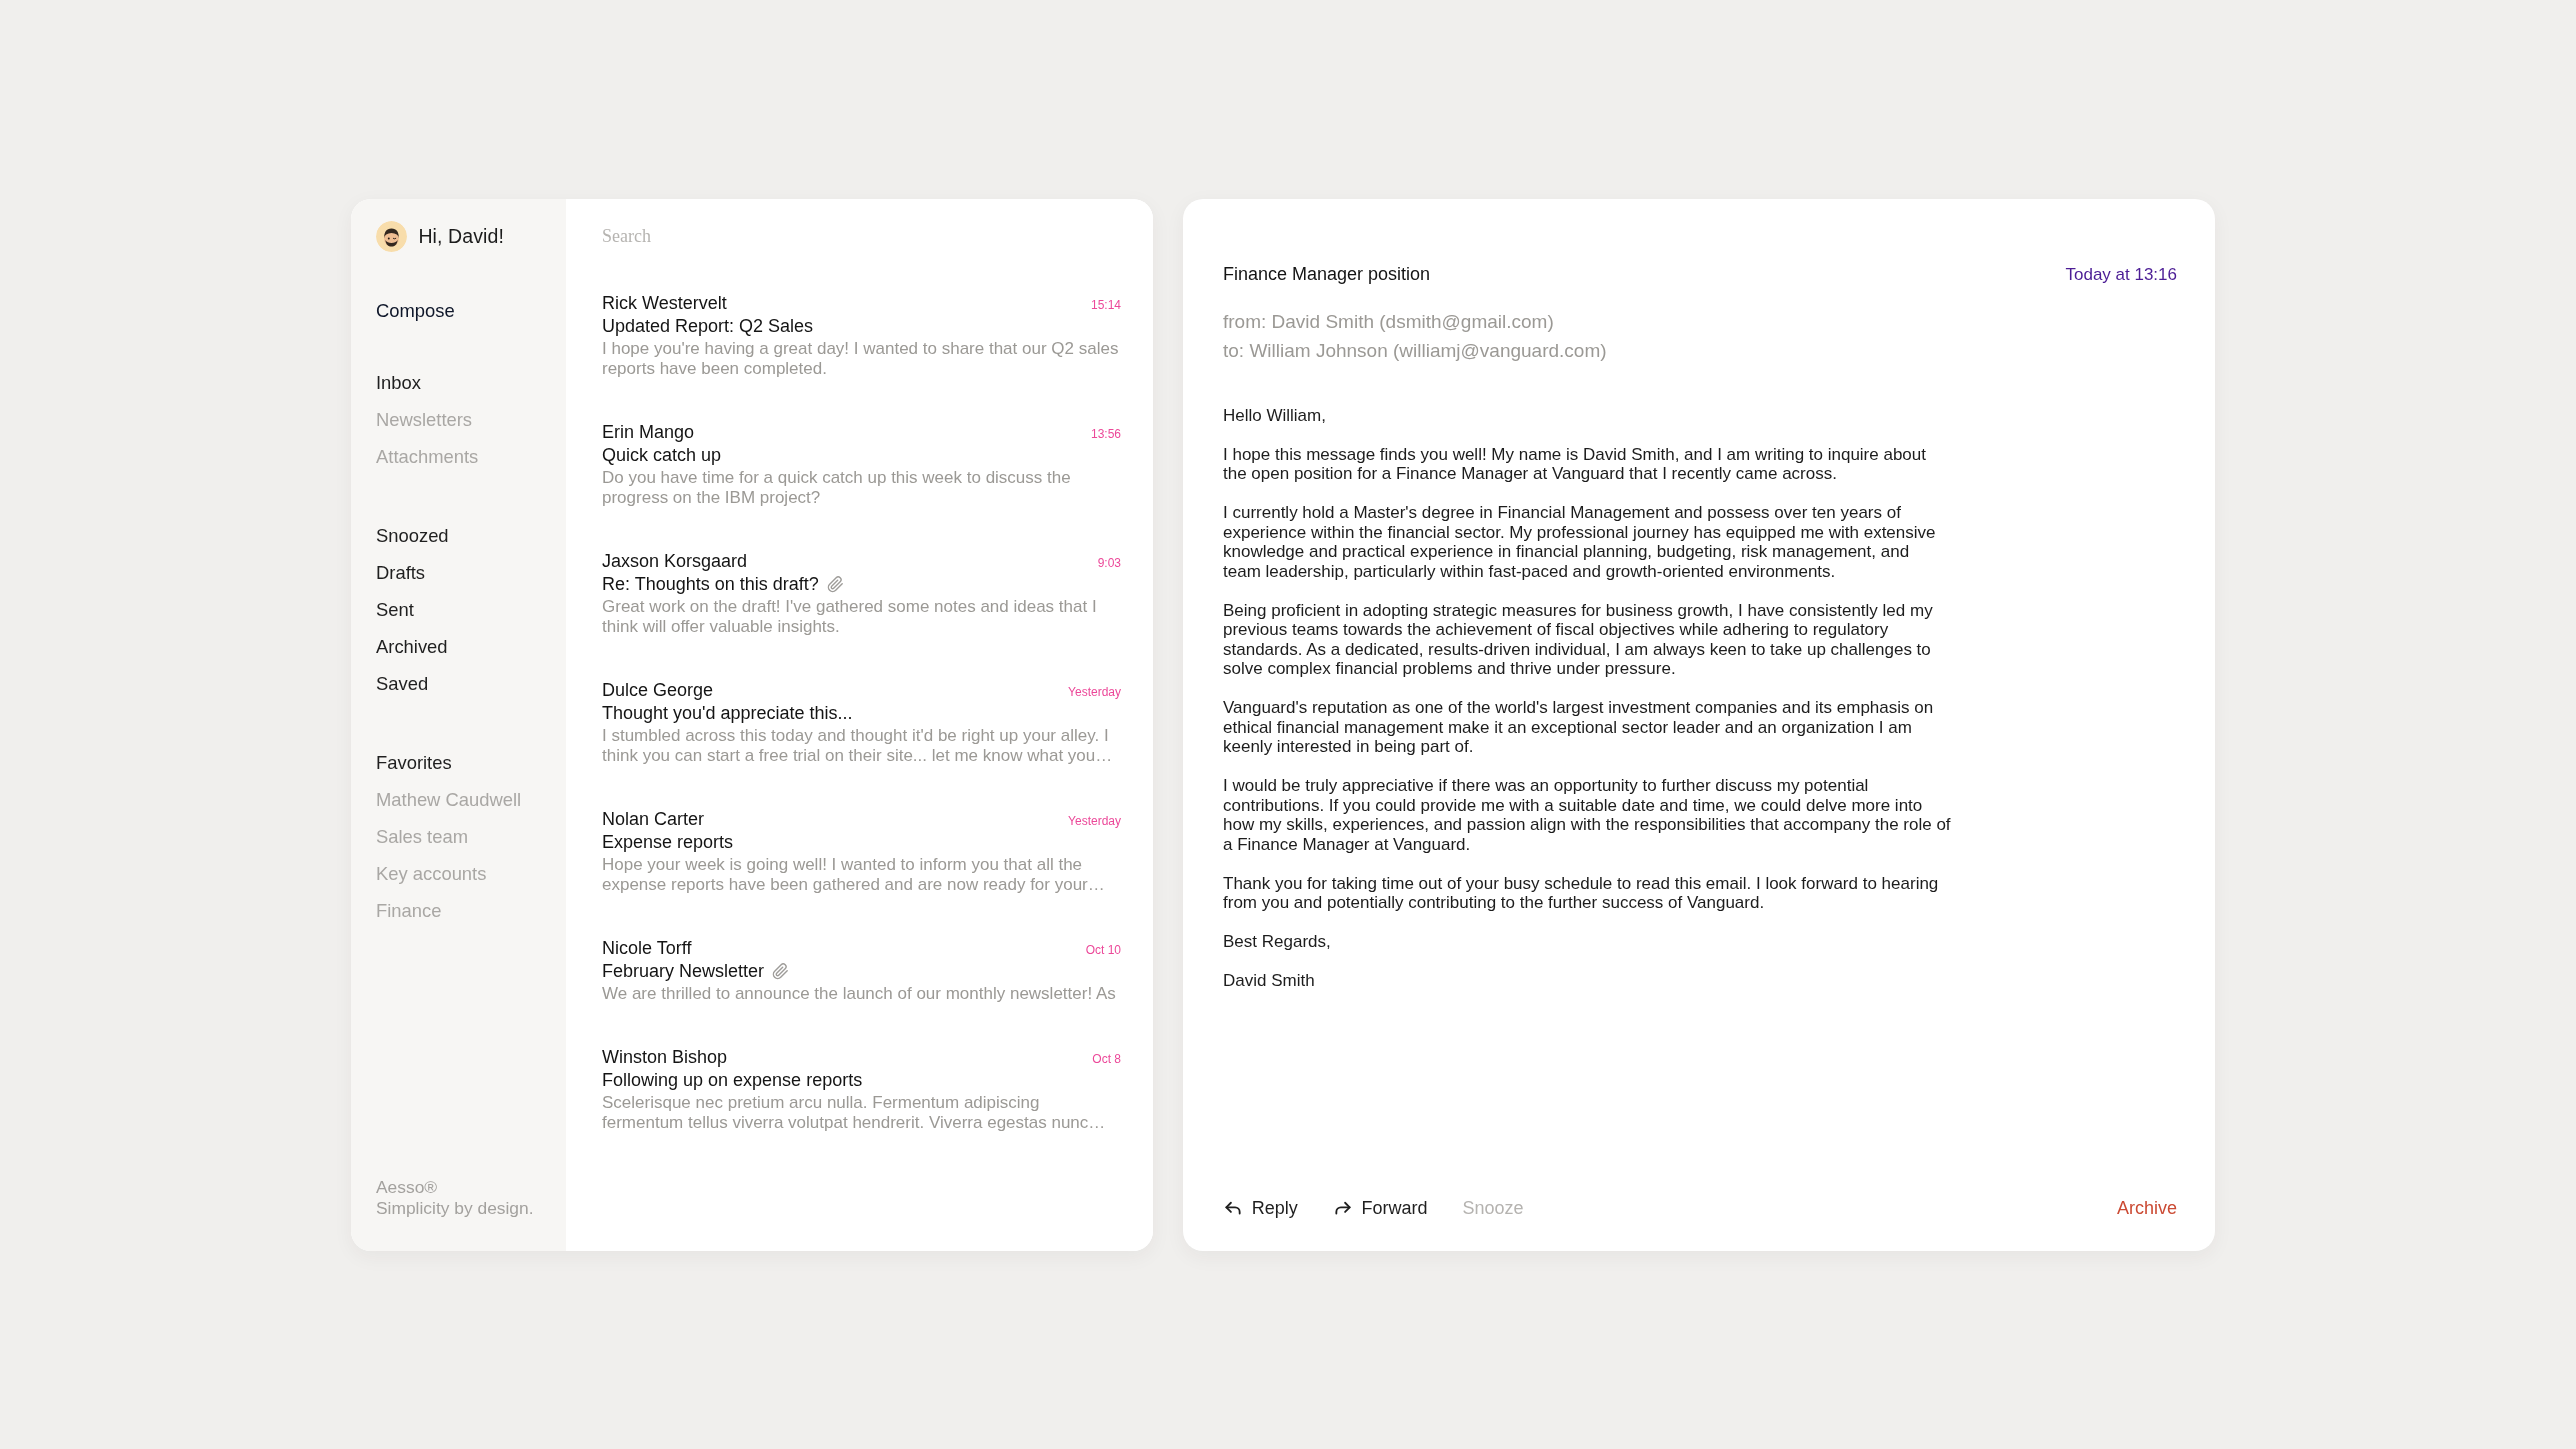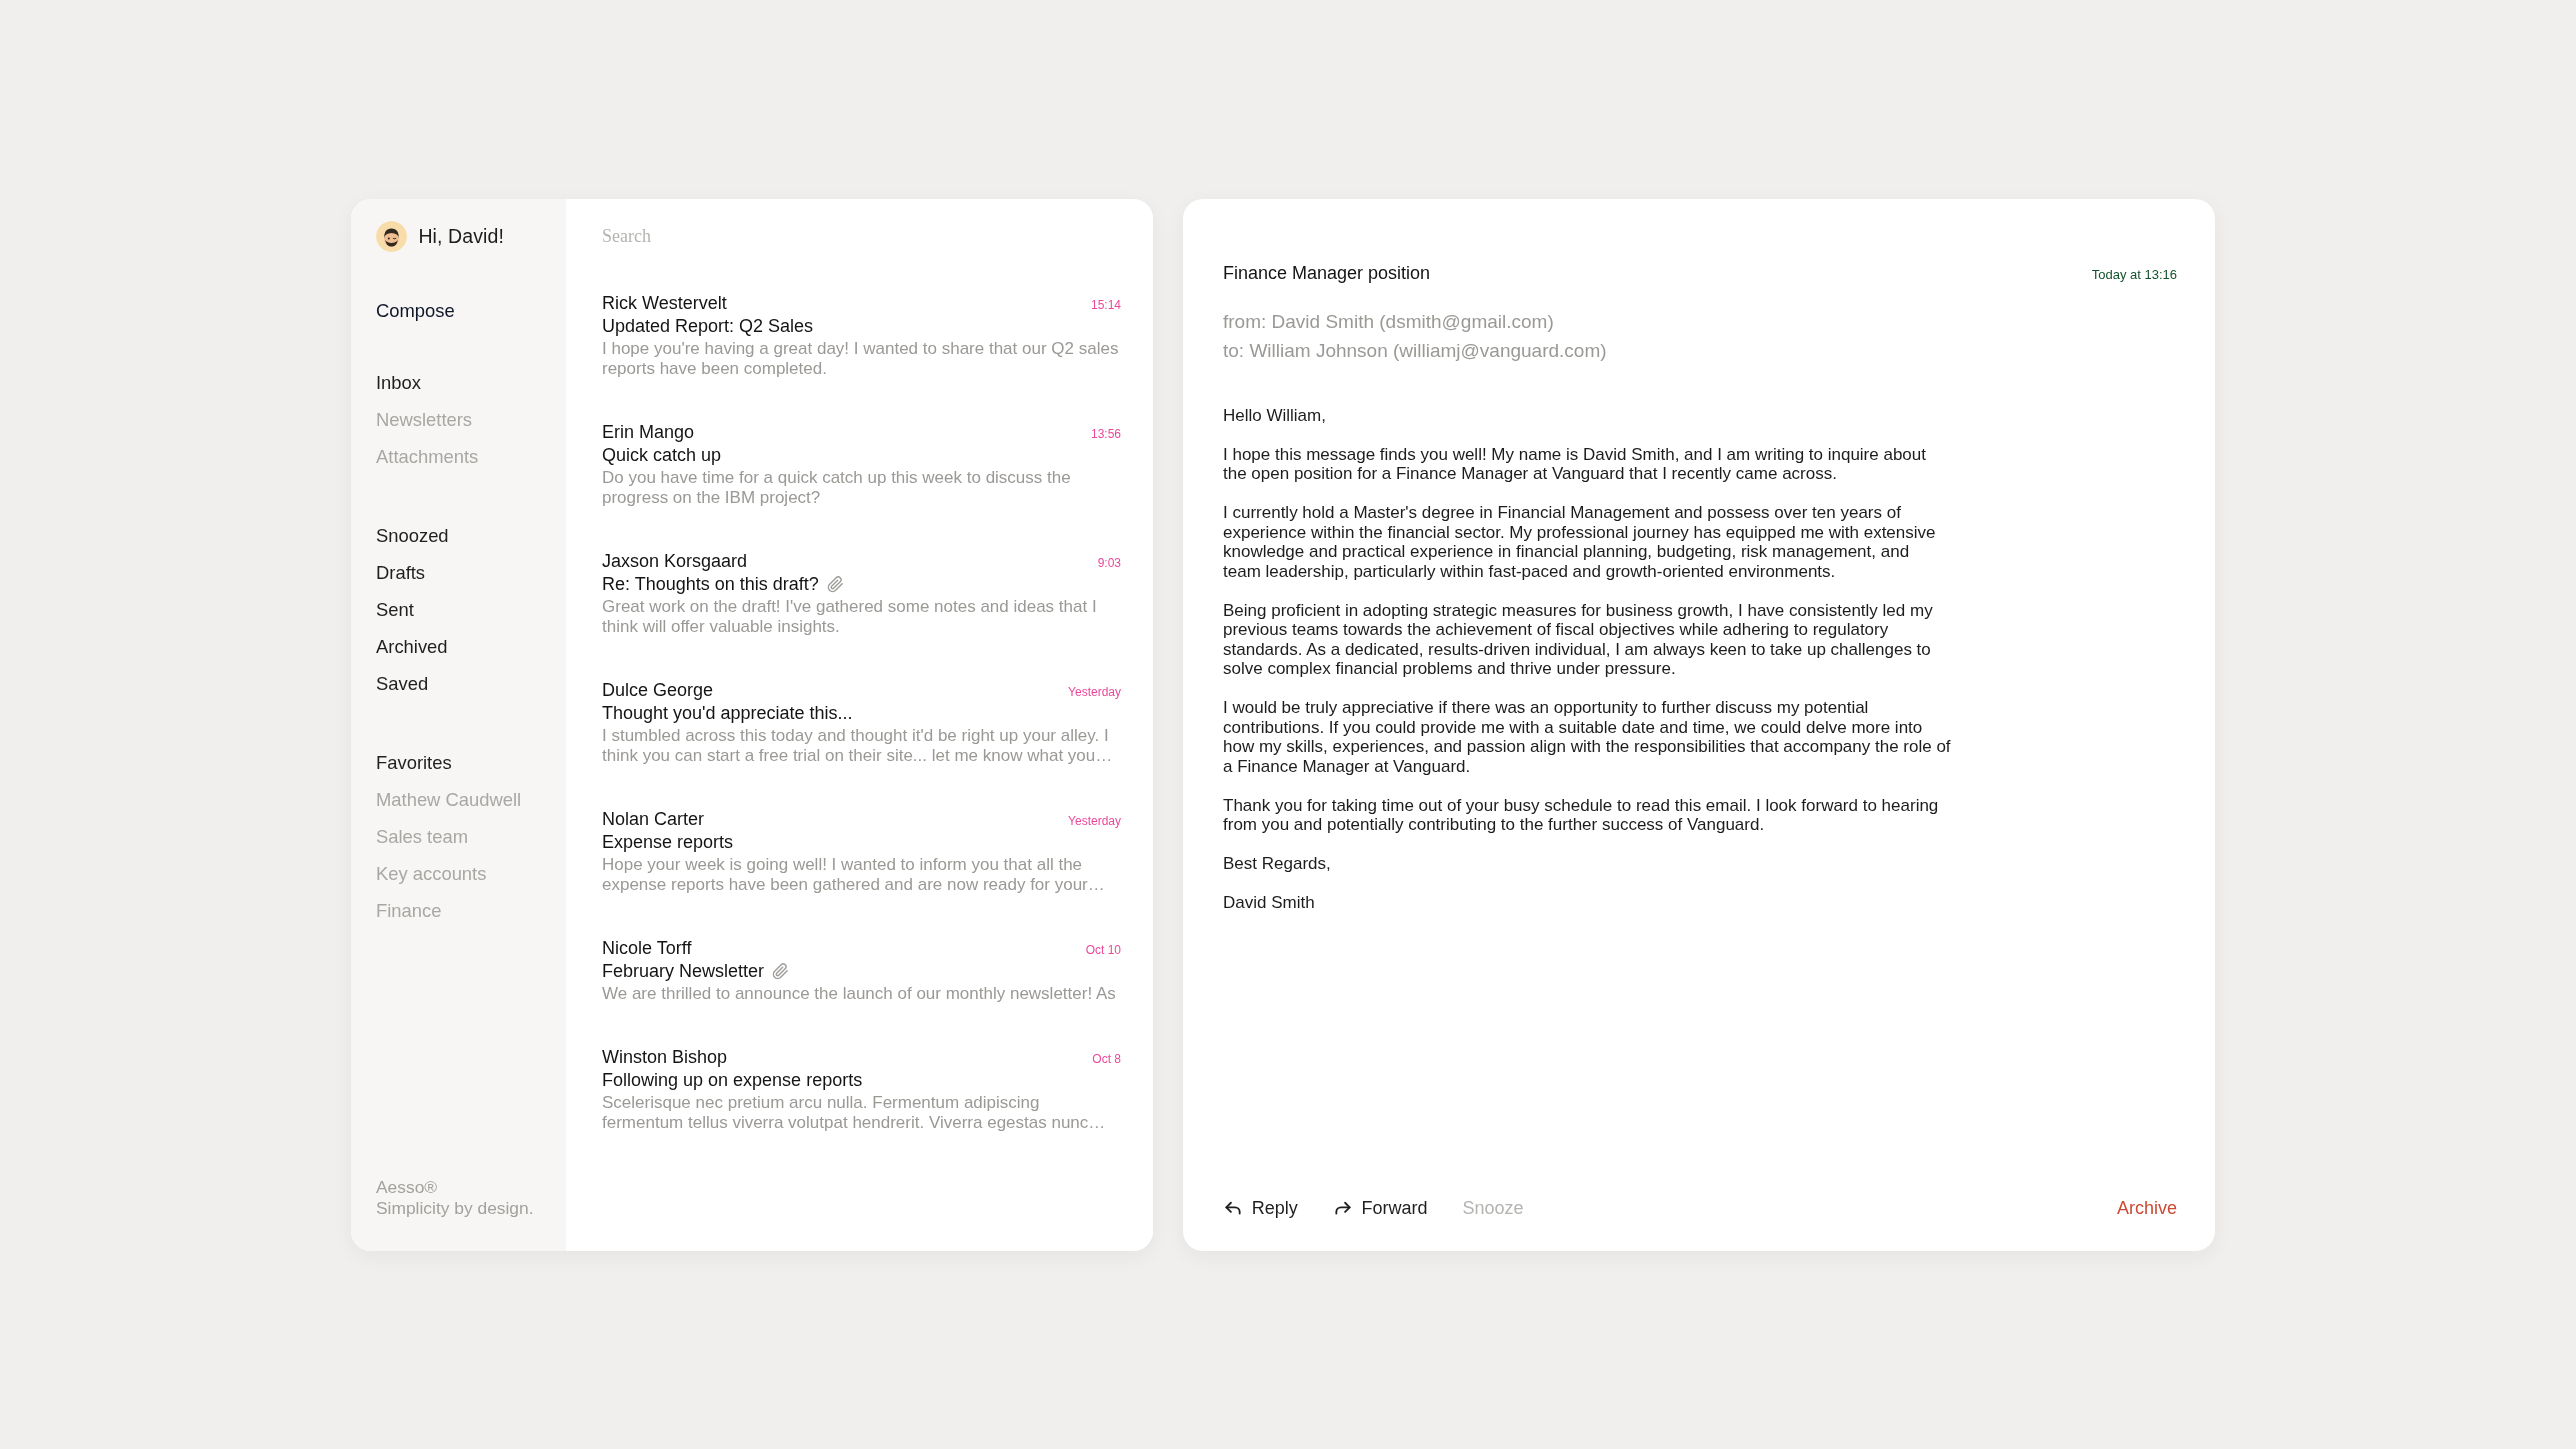--- a/index.html
+++ b/index.html
@@ -61,21 +61,21 @@
     max-width:523px;
     display:-webkit-box;-webkit-line-clamp:2;-webkit-box-orient:vertical;overflow:hidden;
   }
   
   #card-right{
     left:1183px;width:1032px;display:flex;flex-direction:column;
     padding:28px 38px 31px 40px;
   }
   .rp-head{display:flex;justify-content:space-between;align-items:baseline;}
   .rp-subject{font-size:18px;font-weight:500;color:#141414;line-height:21.5px;}
-  .rp-time{font-size:13px;color:#14532d;line-height:21.5px;margin-top:37px;}
+  .rp-time{font-size:17px;color:#4c1d95;line-height:21.5px;margin-top:37px;}
   .rp-meta{margin-top:21px;font-size:19px;line-height:29.5px;color:#9b9995;}
   .rp-body{margin-top:40px;}
   .rp-body p{
     margin:0 0 19.5px 0;font-size:17px;line-height:19.5px;color:#1d1d1d;
     max-width:728px;
   }
   .rp-actions{margin-top:auto;display:flex;align-items:center;gap:35px;}
   .action{
     display:flex;align-items:center;gap:8.7px;border:none;background:none;padding:0;
     font-family:"Liberation Sans", sans-serif;
@@ -235,20 +235,21 @@
   <div class="rp-meta">
     <div>from: David Smith (dsmith@gmail.com)</div>
     <div>to: William Johnson (williamj@vanguard.com)</div>
   </div>
 
   <div class="rp-body" id="rp-body">
       <p>Hello William,</p>
       <p>I hope this message finds you well! My name is David Smith, and I am writing to inquire about the open position for a Finance Manager at Vanguard that I recently came across.</p>
       <p>I currently hold a Master's degree in Financial Management and possess over ten years of experience within the financial sector. My professional journey has equipped me with extensive knowledge and practical experience in financial planning, budgeting, risk management, and team leadership, particularly within fast-paced and growth-oriented environments.</p>
       <p>Being proficient in adopting strategic measures for business growth, I have consistently led my previous teams towards the achievement of fiscal objectives while adhering to regulatory standards. As a dedicated, results-driven individual, I am always keen to take up challenges to solve complex financial problems and thrive under pressure.</p>
+      <p>Vanguard's reputation as one of the world's largest investment companies and its emphasis on ethical financial management make it an exceptional sector leader and an organization I am keenly interested in being part of.</p>
       <p>I would be truly appreciative if there was an opportunity to further discuss my potential contributions. If you could provide me with a suitable date and time, we could delve more into how my skills, experiences, and passion align with the responsibilities that accompany the role of a Finance Manager at Vanguard.</p>
       <p>Thank you for taking time out of your busy schedule to read this email. I look forward to hearing from you and potentially contributing to the further success of Vanguard.</p>
       <p>Best Regards,</p>
       <p>David Smith</p>
     </div>
 
   <div class="rp-actions">
     <button class="action">
       <svg class="aicon" width="20" height="20" viewBox="0 0 24 24" fill="none" stroke="#1f1f1f" stroke-width="2.2" stroke-linecap="round" stroke-linejoin="round">
         <polyline points="9.5,4.5 4,10 9.5,15.5"></polyline>

